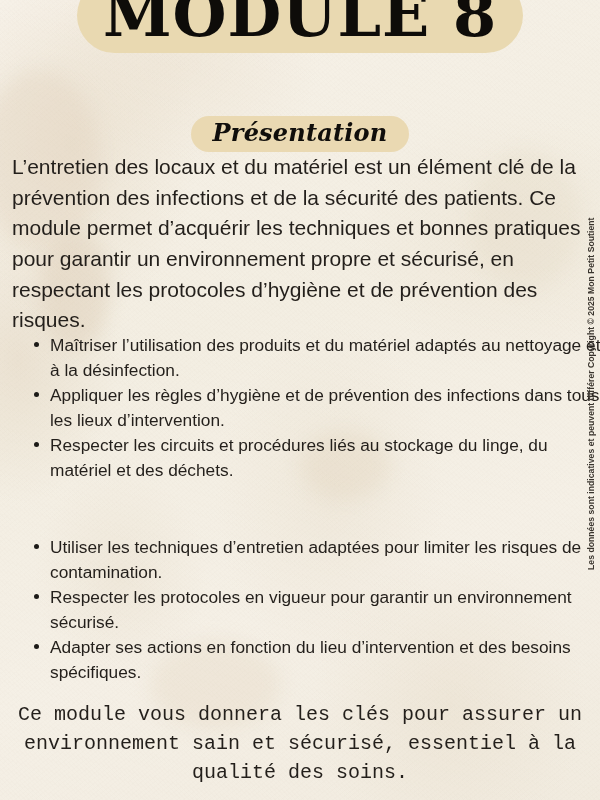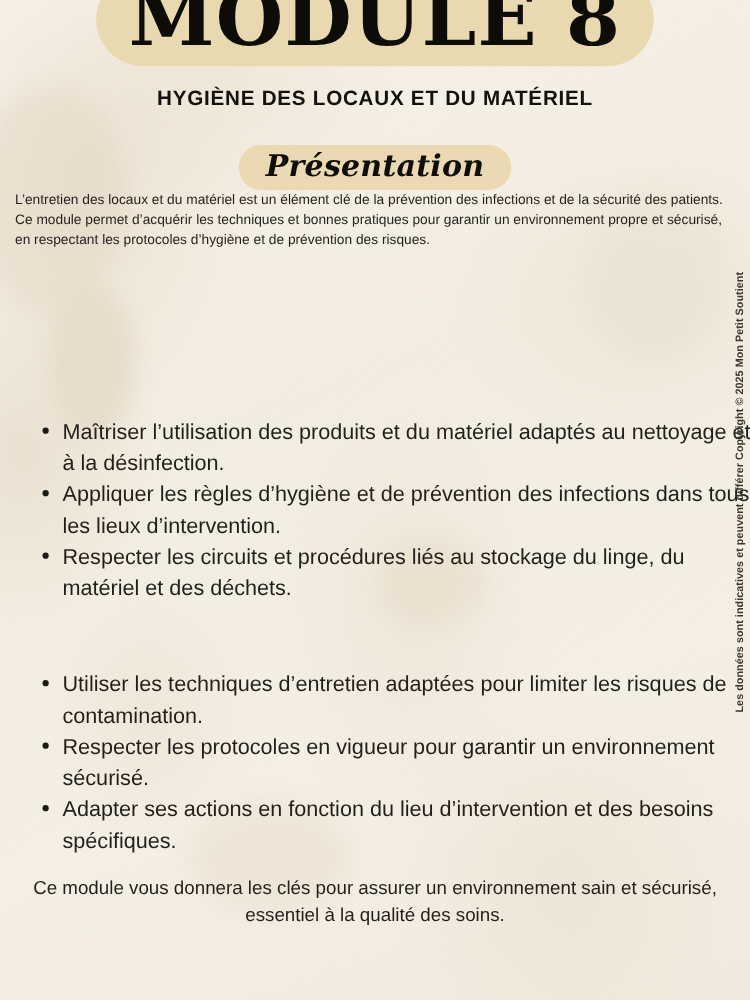--- a/index.html
+++ b/index.html
@@ -108,21 +108,21 @@
     font-weight: 700;
     font-size: 24px;
     letter-spacing: 0.2px;
     color: #100e0b;
     line-height: 1.1;
   }
 
   
   .body-text {
     font-family: "Liberation Sans", sans-serif;
-    font-size: 11px;
+    font-size: 21px;
     line-height: 1.46;
     color: #231f1b;
     margin: 0;
   }
 
   ul.bullets {
     margin: 0;
     padding: 0 0 0 22px;
     list-style: none;
   }
@@ -141,22 +141,22 @@
     left: 0;
     top: 9px;
     width: 5px;
     height: 5px;
     border-radius: 50%;
     background: #1c1a17;
   }
 
   .closing {
     text-align: center;
-    font-family: Liberation Sans, sans-serif;
-    font-size: 15px;
+    font-family: Liberation Mono, monospace;
+    font-size: 20px;
     line-height: 1.45;
     color: #231f1b;
   }
 
   
   .vnotice {
     position: absolute;
     right: 1px;
     top: 190px;
     width: 18px;
@@ -200,21 +200,20 @@
 </div>
 
 <div class="content">
 
   <div class="title-wrap">
     <div class="title-pill">
       <span class="title-text">MODULE 8</span>
     </div>
   </div>
 
-  <div class="subtitle">HYGIÈNE DES LOCAUX ET DU MATÉRIEL</div>
 
   <div id="presentation-head" class="section-head">
     <span class="head-pill">
       <span class="head-text">Présentation</span>
     </span>
   </div>
   <p id="presentation-body" class="body-text">L’entretien des locaux et du matériel est un élément clé de la prévention des infections et de la sécurité des patients. Ce module permet d’acquérir les techniques et bonnes pratiques pour garantir un environnement propre et sécurisé, en respectant les protocoles d’hygiène et de prévention des risques.</p>
 
   <ul id="objectifs-list" class="bullets">
     <li>Maîtriser l’utilisation des produits et du matériel adaptés au nettoyage et à la désinfection.</li>

